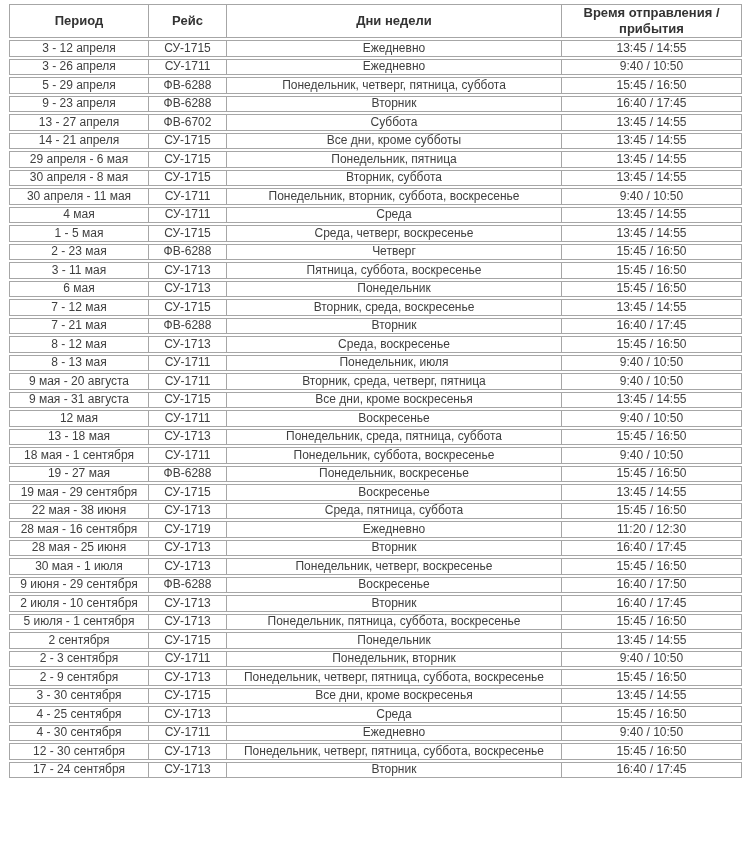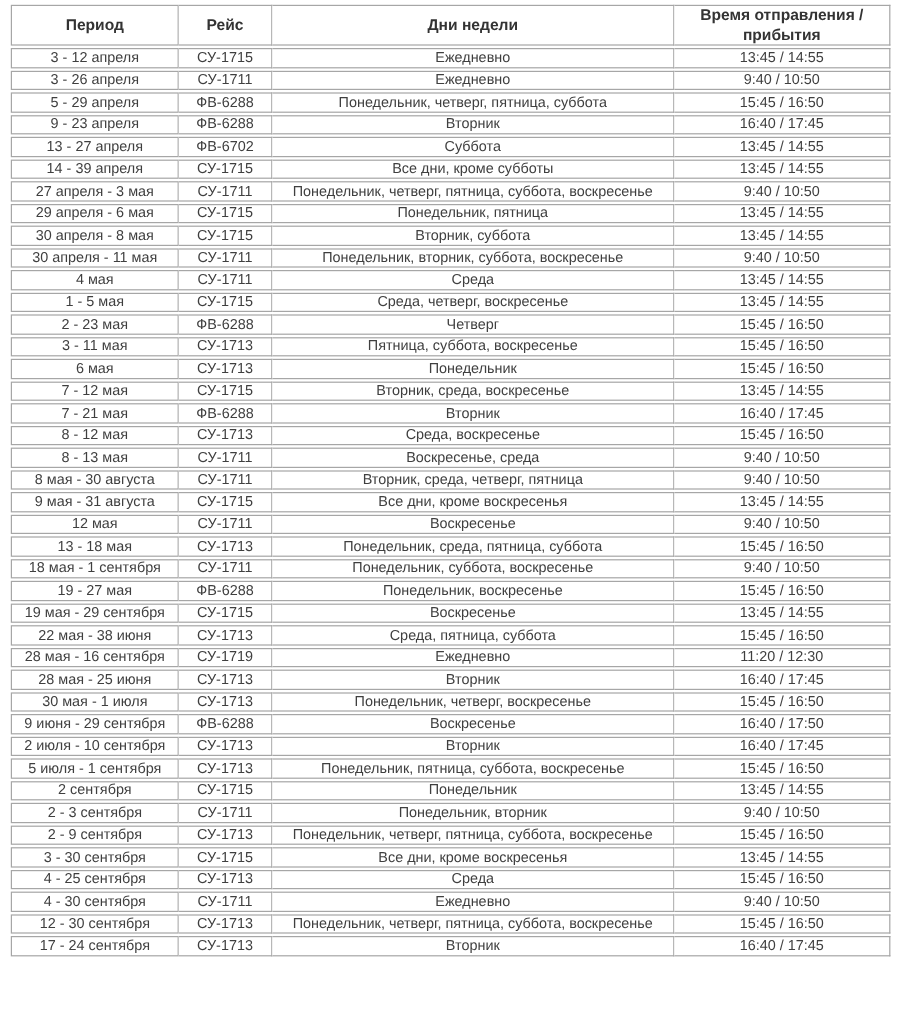--- a/index.html
+++ b/index.html
@@ -100,32 +100,26 @@
           <td>Вторник</td>
           <td>16:40 / 17:45</td>
         </tr>
         <tr>
           <td>13 - 27 апреля</td>
           <td>ФВ-6702</td>
           <td>Суббота</td>
           <td>13:45 / 14:55</td>
         </tr>
         <tr>
-          <td>14 - 39 апреля</td>
+          <td>14 - 21 апреля</td>
           <td>СУ-1715</td>
           <td>Все дни, кроме субботы</td>
           <td>13:45 / 14:55</td>
         </tr>
         <tr>
-          <td>27 апреля - 3 мая</td>
-          <td>СУ-1711</td>
-          <td>Понедельник, четверг, пятница, суббота, воскресенье</td>
-          <td>9:40 / 10:50</td>
-        </tr>
-        <tr>
           <td>29 апреля - 6 мая</td>
           <td>СУ-1715</td>
           <td>Понедельник, пятница</td>
           <td>13:45 / 14:55</td>
         </tr>
         <tr>
           <td>30 апреля - 8 мая</td>
           <td>СУ-1715</td>
           <td>Вторник, суббота</td>
           <td>13:45 / 14:55</td>
@@ -180,25 +174,25 @@
         </tr>
         <tr>
           <td>8 - 12 мая</td>
           <td>СУ-1713</td>
           <td>Среда, воскресенье</td>
           <td>15:45 / 16:50</td>
         </tr>
         <tr>
           <td>8 - 13 мая</td>
           <td>СУ-1711</td>
-          <td>Воскресенье, среда</td>
-          <td>9:40 / 10:50</td>
-        </tr>
-        <tr>
-          <td>8 мая - 30 августа</td>
+          <td>Понедельник, июля</td>
+          <td>9:40 / 10:50</td>
+        </tr>
+        <tr>
+          <td>9 мая - 20 августа</td>
           <td>СУ-1711</td>
           <td>Вторник, среда, четверг, пятница</td>
           <td>9:40 / 10:50</td>
         </tr>
         <tr>
           <td>9 мая - 31 августа</td>
           <td>СУ-1715</td>
           <td>Все дни, кроме воскресенья</td>
           <td>13:45 / 14:55</td>
         </tr>

